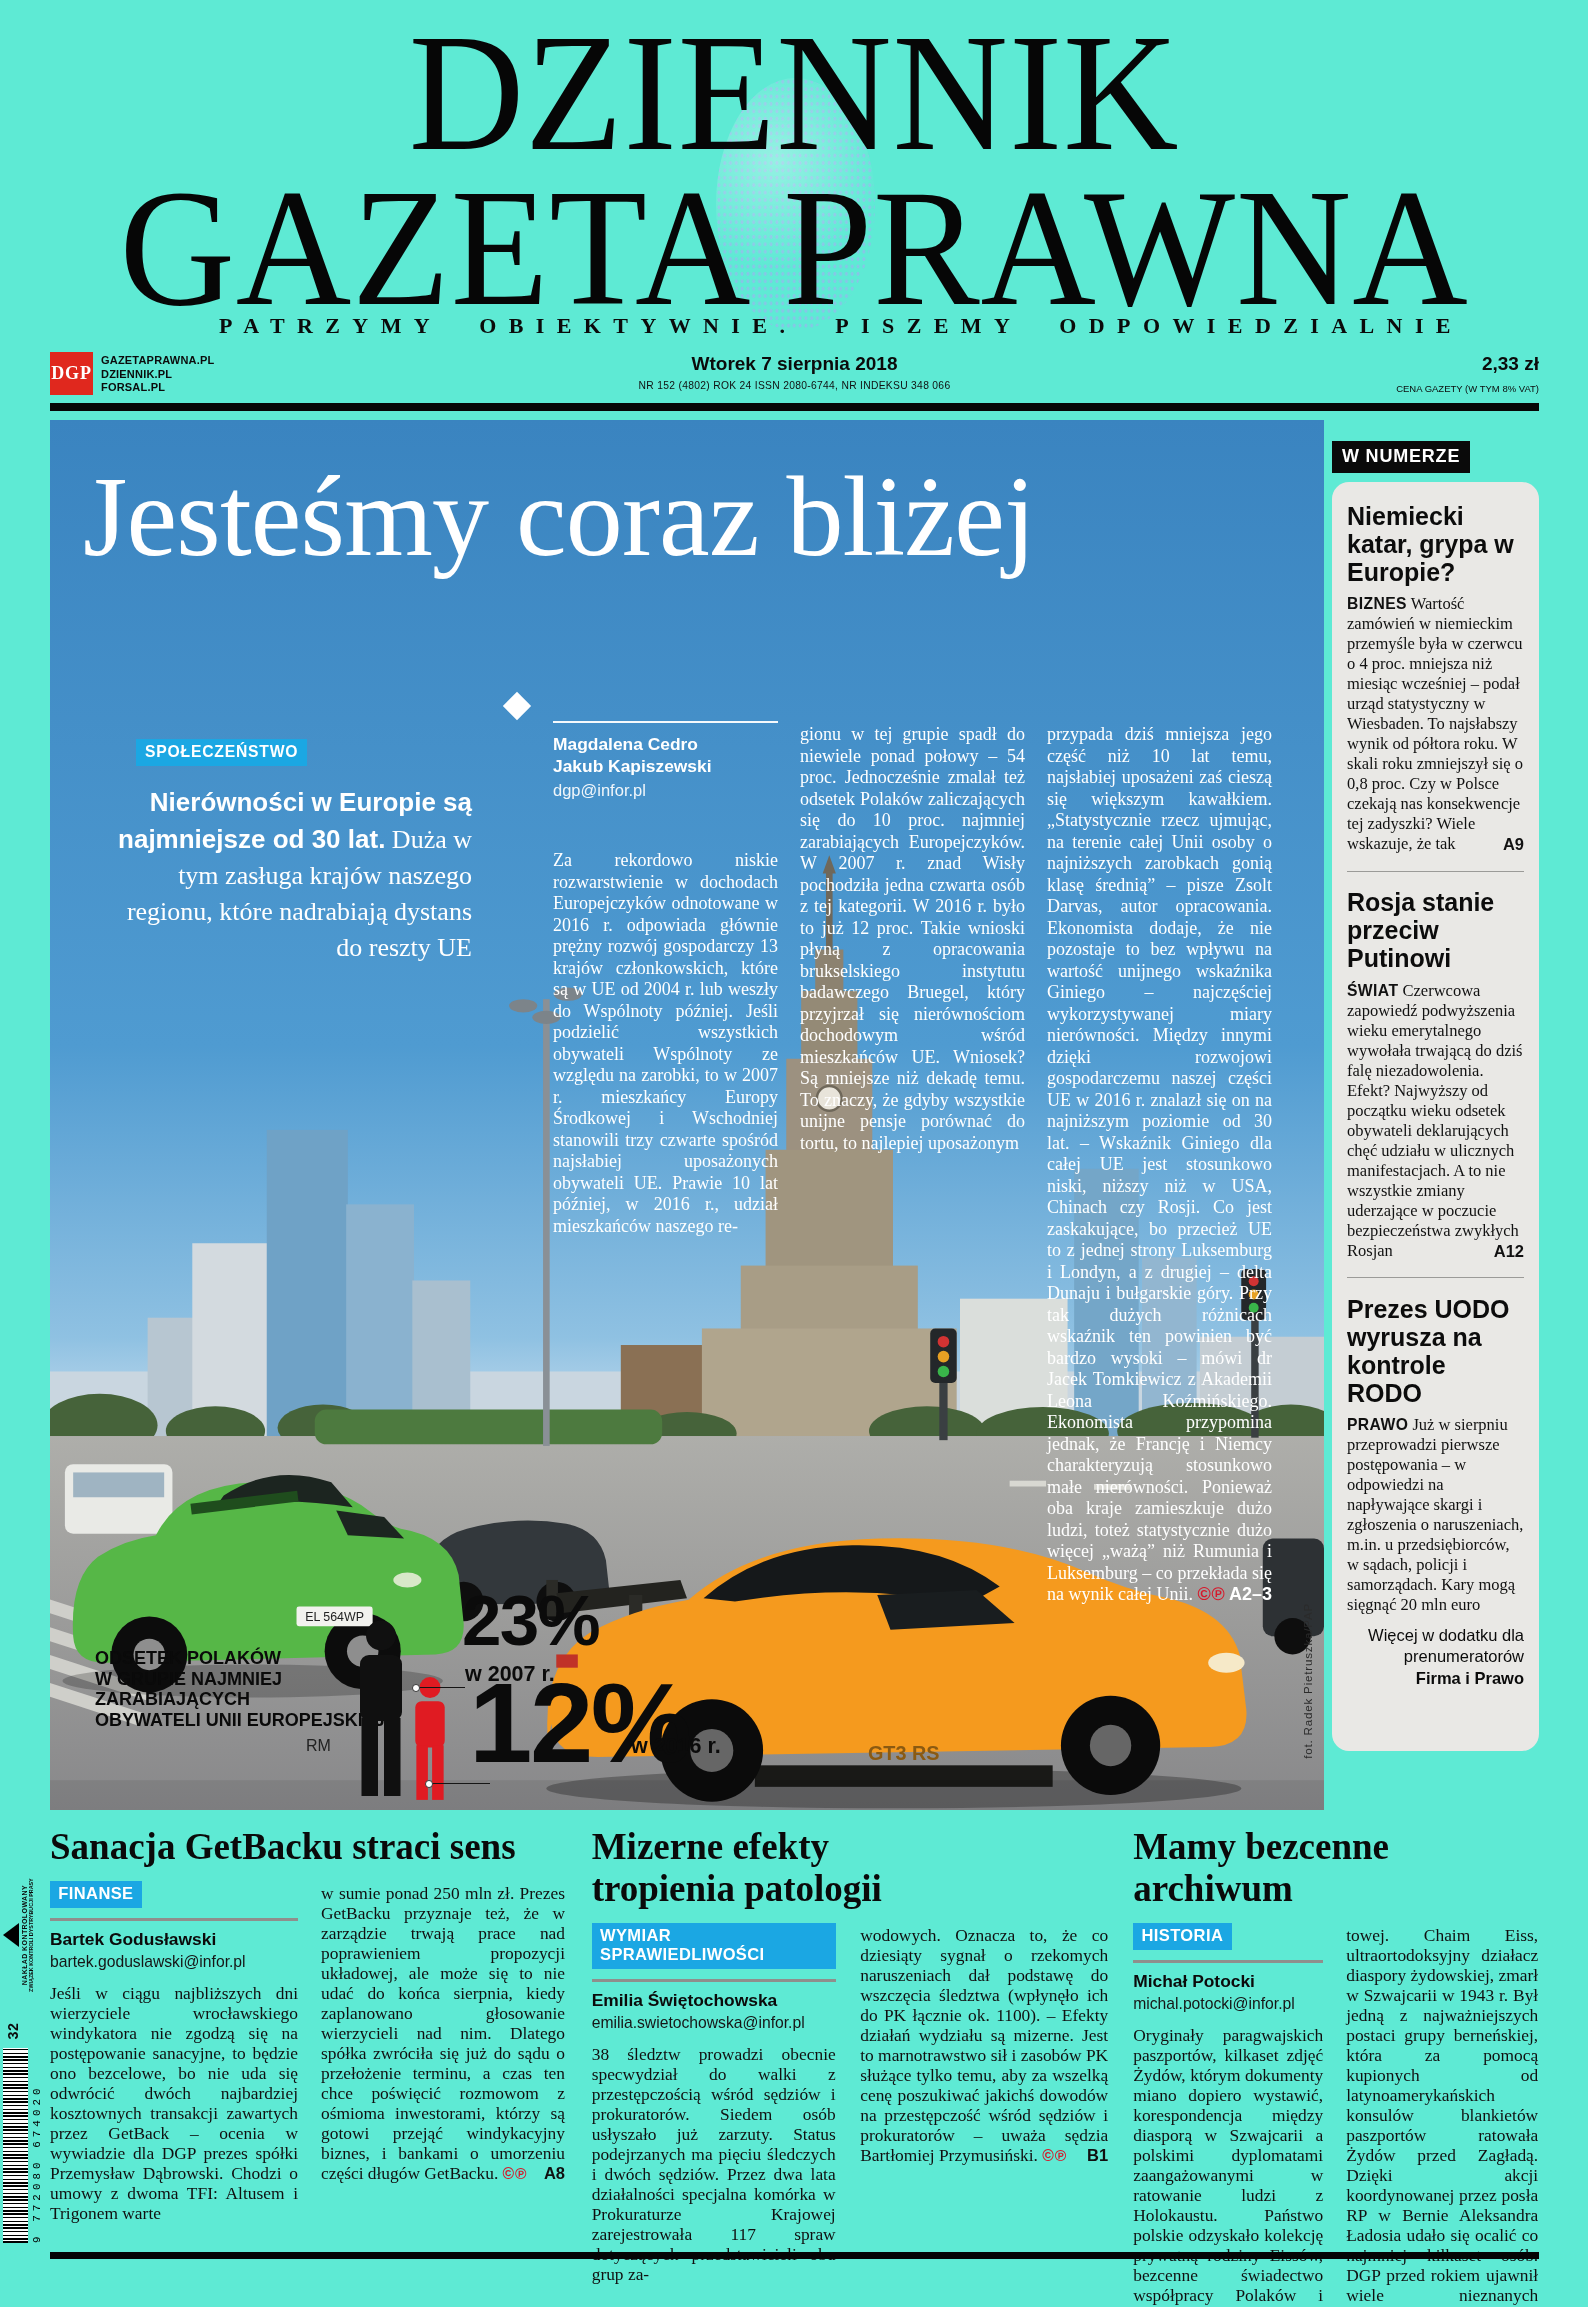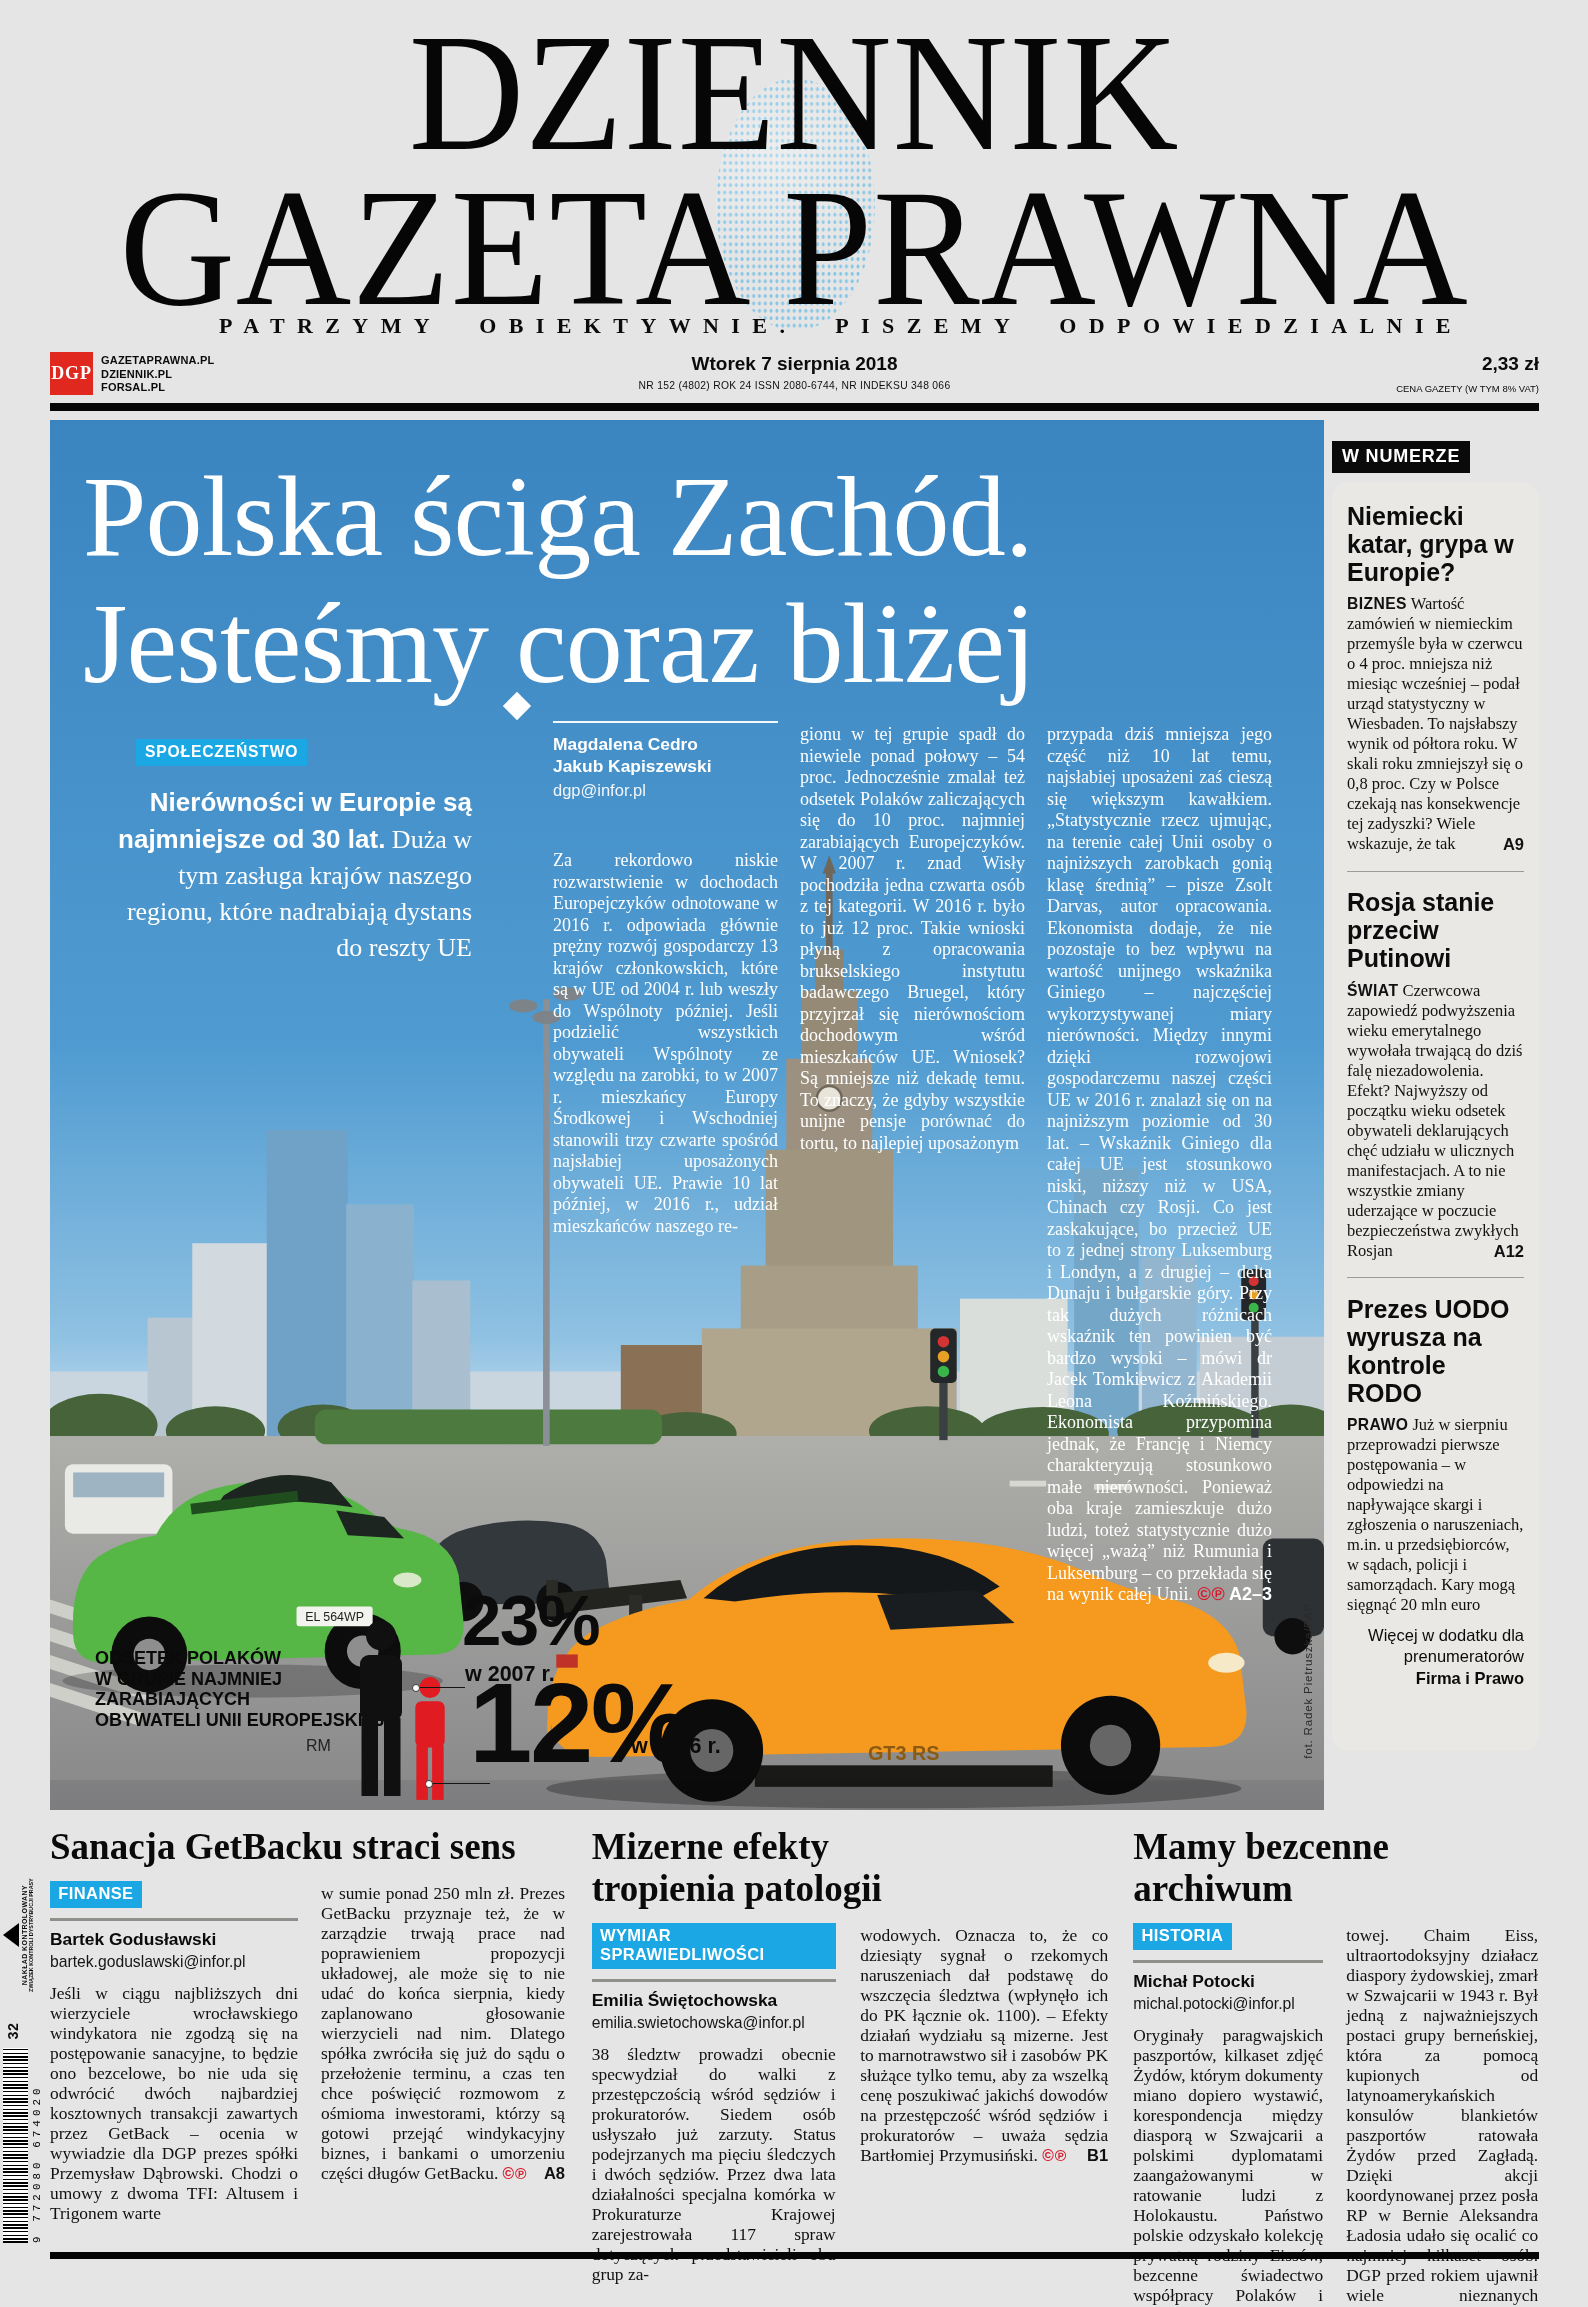--- a/index.html
+++ b/index.html
@@ -1,16 +1,16 @@
 <!DOCTYPE html>
 <html lang="pl" style="font-size:13.2px"><head>
 <meta charset="utf-8">
 <style>
   html,body{margin:0;padding:0;background:#ffffff;}
-  .page{position:relative;width:1588px;height:2307px;background:#e5e5e5;overflow:hidden;
+  .page{position:relative;width:1588px;height:2307px;background:#5eead4;overflow:hidden;
         font-family:"Liberation Sans",sans-serif;color:#0b0b0b;}
 
   
   .globe{position:absolute;left:716px;top:78px;width:159px;height:253px;border-radius:50%;z-index:1;
     background-image:
       radial-gradient(circle at 38% 32%, rgba(255,255,255,.35), rgba(255,255,255,0) 55%),
       radial-gradient(#86c6e6 1.4px, rgba(255,255,255,0) 1.6px);
     background-size:100% 100%, 5.8px 7.4px;}
   .masthead{position:absolute;top:13.2px;left:0;width:100%;text-align:center;z-index:2;
     font-family:"Liberation Serif",serif;color:#060606;}
@@ -275,21 +275,20 @@
           <circle cx="1282" cy="1602" r="25" fill="#666"></circle>
         <ellipse cx="1422" cy="1502" rx="22" ry="12" fill="#f6e9c8"></ellipse>
         <rect x="612" y="1492" width="26" height="16" fill="#c03228"></rect>
       </g>
       <rect x="1466" y="1352" width="74" height="118" rx="12" fill="#2d3134"></rect>
       <circle cx="1502" cy="1470" r="22" fill="#0e0e0e"></circle>
       <rect y="1644" width="1540" height="36" fill="rgba(0,0,0,0.08)"></rect>
     </svg>
 
     <div class="ph-overlay photo-headline">
-      <div>Polska ściga Zachód.</div>
       <div>Jesteśmy coraz bliżej</div>
     </div>
     <div class="ph-overlay kite"></div>
     <div class="ph-overlay tag-main"><span class="cyan-label">SPOŁECZEŃSTWO</span></div>
     <div class="ph-overlay lead"><b>Nierówności w Europie są najmniejsze od 30 lat.</b><span> Duża w tym zasługa krajów naszego regionu, które nadrabiają dystans do reszty UE</span></div>
 
     <div class="ph-overlay byline-rule"></div>
     <div class="ph-overlay byline">
       <div class="ba">Magdalena Cedro</div>
       <div class="ba">Jakub Kapiszewski</div>

